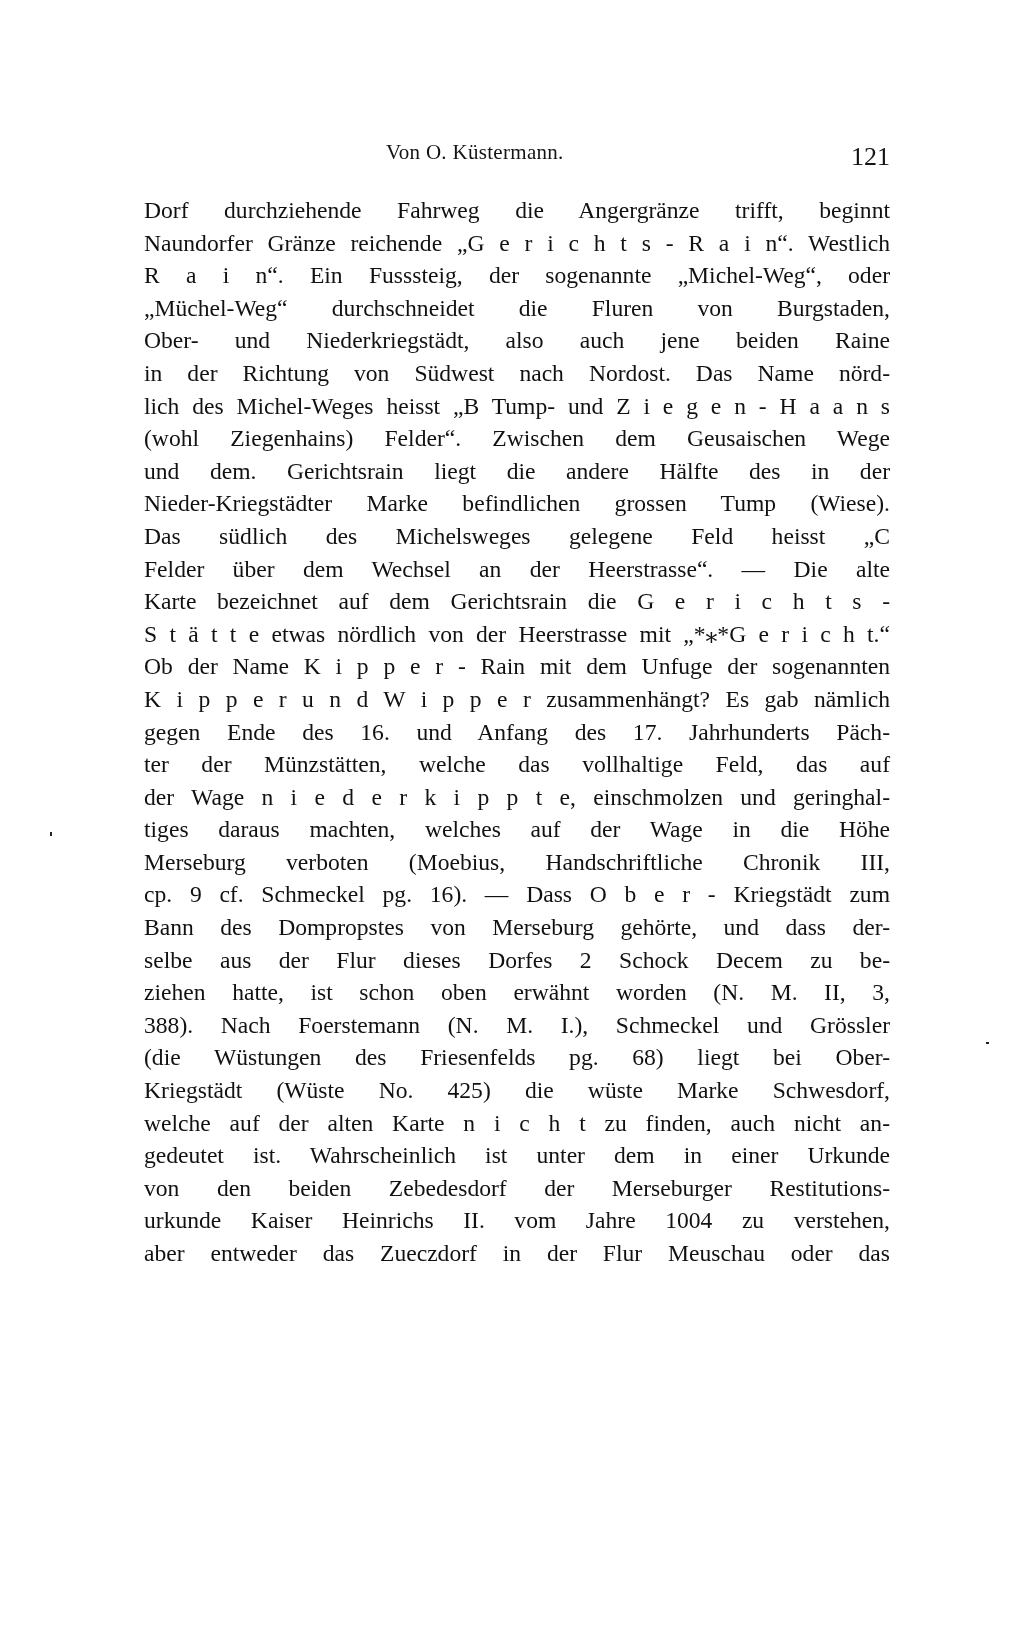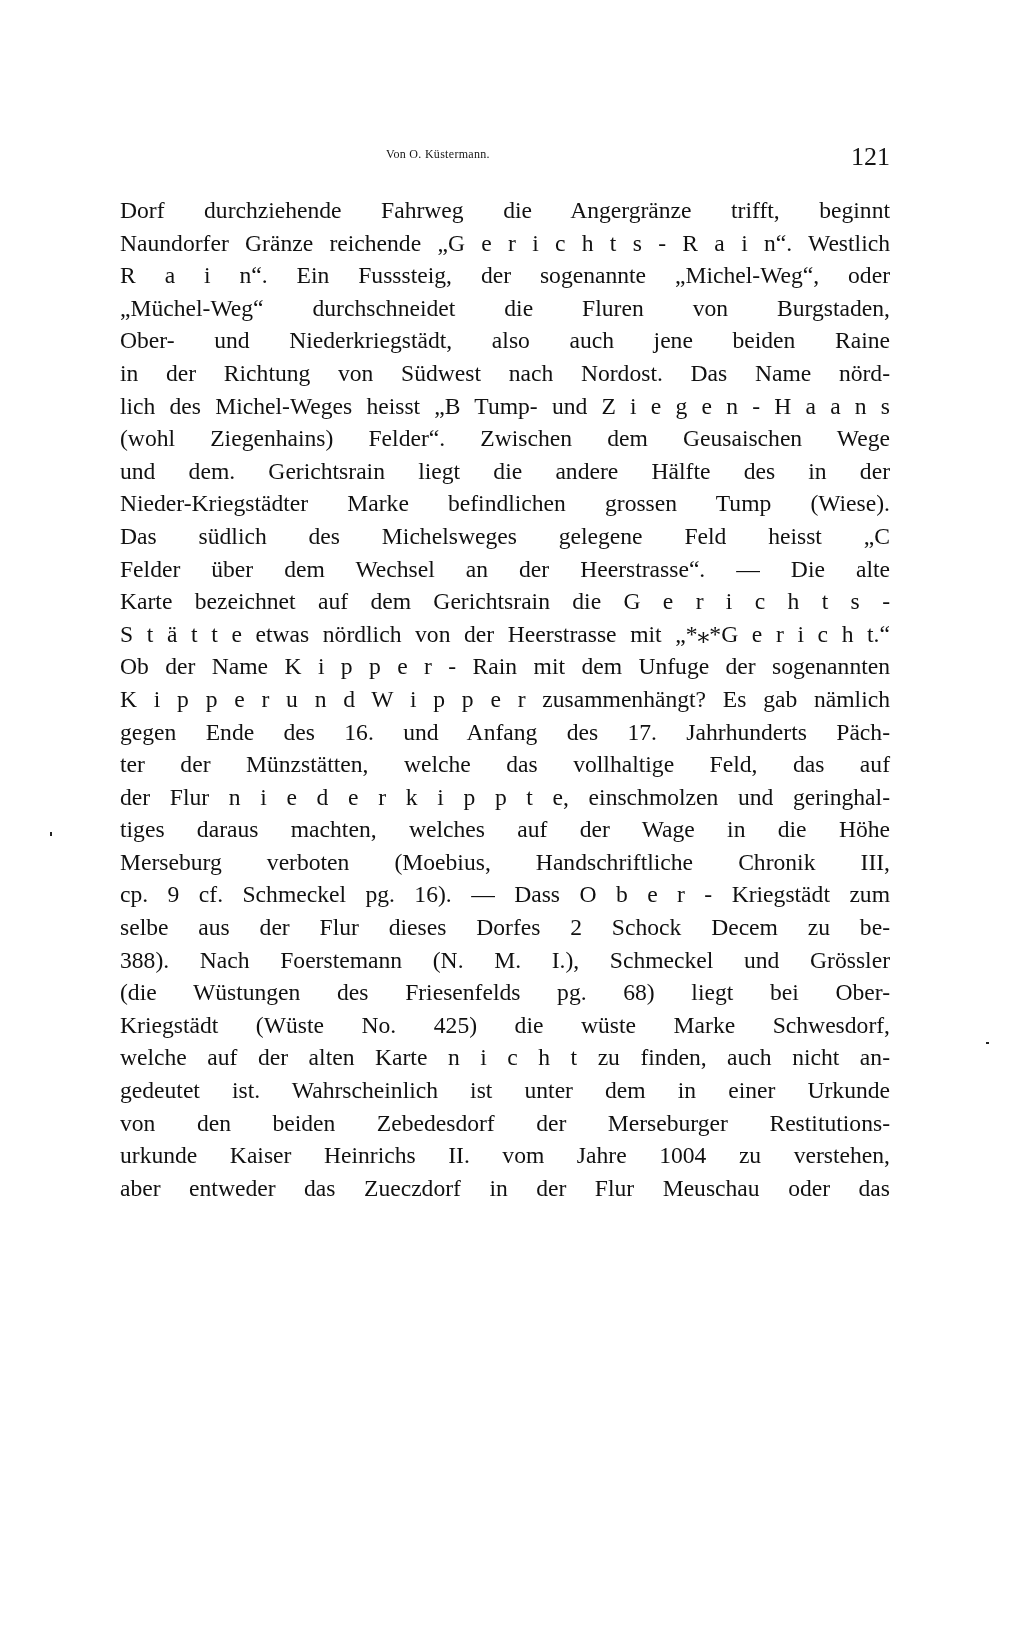--- a/index.html
+++ b/index.html
@@ -2,30 +2,30 @@
 <html><head>
 <meta charset="utf-8">
 <style>
   html, body { margin: 0; padding: 0; background: #ffffff; }
   body { width: 1025px; height: 1627px; position: relative; overflow: hidden; }
   .page { position: absolute; left: 0; top: 0; width: 1025px; height: 1627px; background: #ffffff; }
   .header {
     position: absolute; top: 140px; left: 120px; width: 770px; height: 36px;
     font-family: "Liberation Serif", "DejaVu Serif", serif; color: #141414;
   }
-  .running-head { position: absolute; left: 266px; top: 7px; font-size: 12px; letter-spacing: 0.3px; }
+  .running-head { position: absolute; left: 266px; top: 0; font-size: 21px; letter-spacing: 0.3px; }
   .page-number { position: absolute; right: 0; top: 2px; font-size: 26px; }
   .body-text {
     position: absolute; top: 194px; left: 120px; width: 770px;
     font-family: "Liberation Serif", "DejaVu Serif", serif;
     font-size: 23.6px; color: #111111;
   }
   .line {
     height: 32.6px; line-height: 32.6px; white-space: nowrap;
-    text-align: justify; text-align-last: justify;
+    text-align: justify; text-align-last: justify; margin-left: 24px;
   }
   .line.last { text-align-last: justify; }
   .mark { position: absolute; background: #222; }
 </style>
 </head>
 <body>
 
 <div class="page">
   <div class="header">
     <span class="running-head">Von O. Küstermann.</span>
@@ -44,25 +44,27 @@
     <div class="line">und dem. Gerichtsrain liegt die andere Hälfte des in der</div>
     <div class="line">Nieder-Kriegstädter Marke befindlichen grossen Tump (Wiese).</div>
     <div class="line">Das südlich des Michelsweges gelegene Feld heisst „C</div>
     <div class="line">Felder über dem Wechsel an der Heerstrasse“. — Die alte</div>
     <div class="line">Karte bezeichnet auf dem Gerichtsrain die G e r i c h t s -</div>
     <div class="line">S t ä t t e etwas nördlich von der Heerstrasse mit „*⁎*G e r i c h t.“</div>
     <div class="line">Ob der Name K i p p e r - Rain mit dem Unfuge der sogenannten</div>
     <div class="line">K i p p e r  u n d  W i p p e r  zusammenhängt? Es gab nämlich</div>
     <div class="line">gegen Ende des 16. und Anfang des 17. Jahrhunderts Päch-</div>
     <div class="line">ter der Münzstätten, welche das vollhaltige Feld, das auf</div>
-    <div class="line">der Flur n i e d e r k i p p t e, einschmolzen und geringhal-</div>
+    <div class="line">der Wage n i e d e r k i p p t e, einschmolzen und geringhal-</div>
     <div class="line">tiges daraus machten, welches auf der Wage in die Höhe</div>
     <div class="line">Merseburg verboten (Moebius, Handschriftliche Chronik III,</div>
     <div class="line">cp. 9 cf. Schmeckel pg. 16). — Dass O b e r - Kriegstädt zum</div>
+    <div class="line">Bann des Dompropstes von Merseburg gehörte, und dass der-</div>
     <div class="line">selbe aus der Flur dieses Dorfes 2 Schock Decem zu be-</div>
+    <div class="line">ziehen hatte, ist schon oben erwähnt worden (N. M. II, 3,</div>
     <div class="line">388). Nach Foerstemann (N. M. I.), Schmeckel und Grössler</div>
     <div class="line">(die Wüstungen des Friesenfelds pg. 68) liegt bei Ober-</div>
     <div class="line">Kriegstädt (Wüste No. 425) die wüste Marke Schwesdorf,</div>
     <div class="line">welche auf der alten Karte n i c h t zu finden, auch nicht an-</div>
     <div class="line">gedeutet ist. Wahrscheinlich ist unter dem in einer Urkunde</div>
     <div class="line">von den beiden Zebedesdorf der Merseburger Restitutions-</div>
     <div class="line">urkunde Kaiser Heinrichs II. vom Jahre 1004 zu verstehen,</div>
     <div class="line last">aber entweder das Zueczdorf in der Flur Meuschau oder das</div>
   </div>
 

